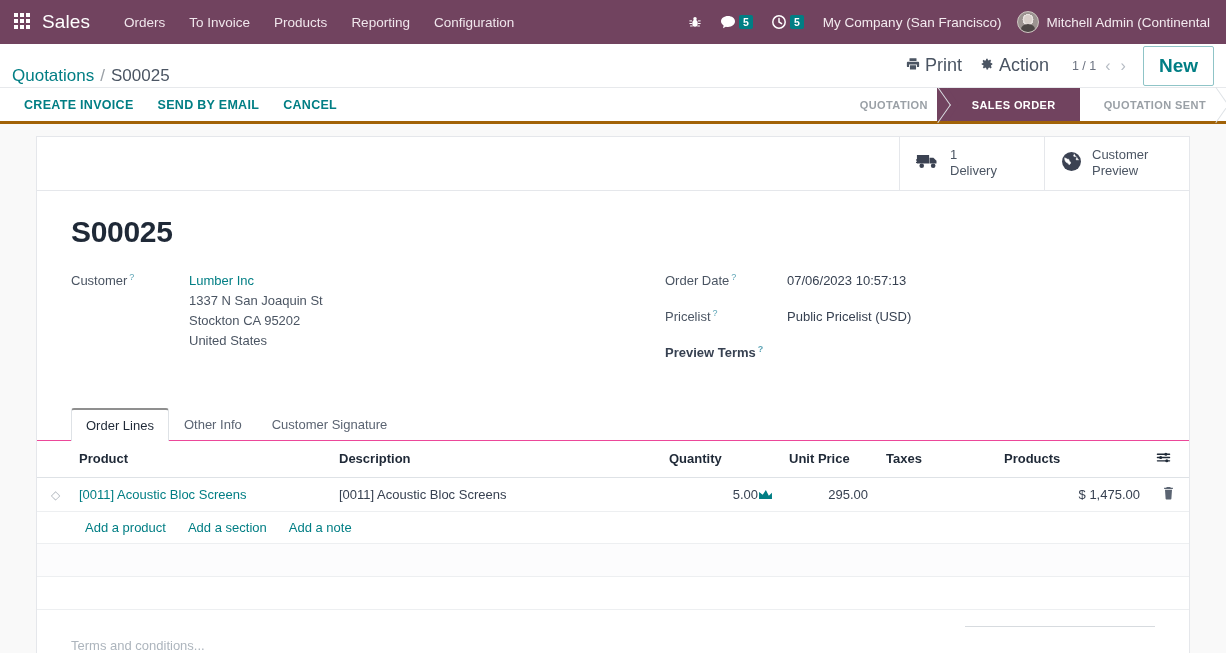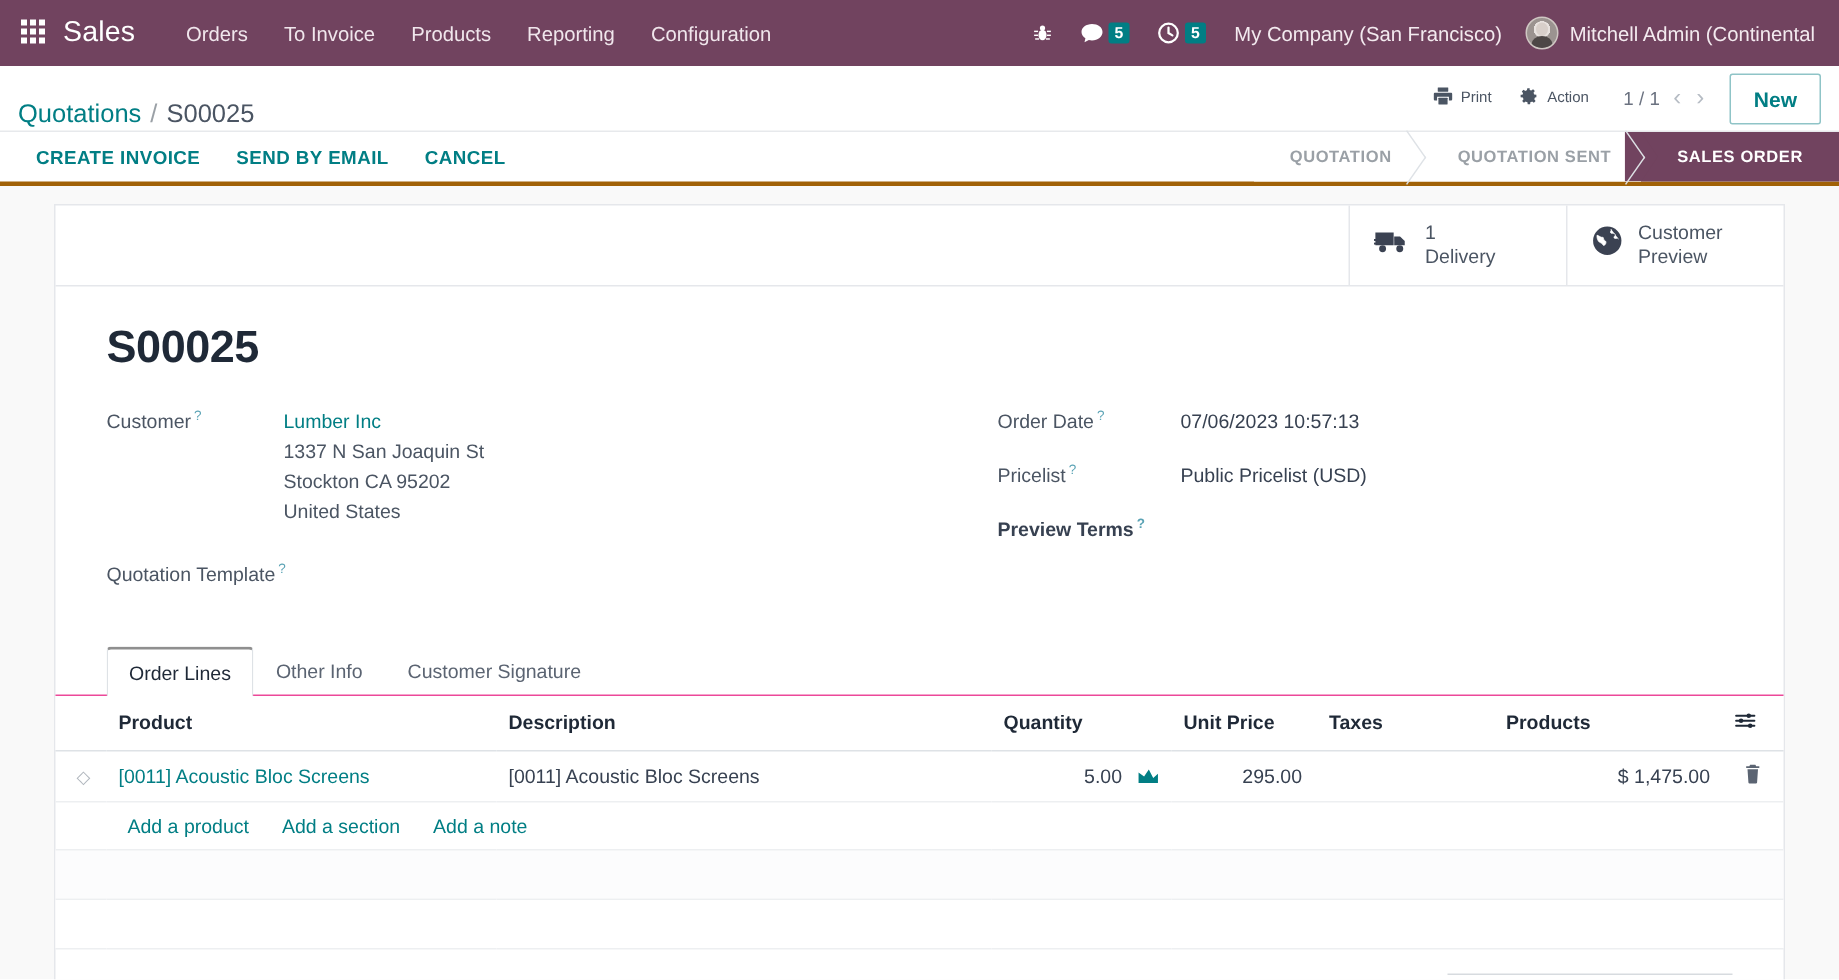--- a/index.html
+++ b/index.html
@@ -76,30 +76,30 @@
     display: flex; align-items: center;
     padding: 0 12px 0 12px;
     height: 44px;
   }
   .breadcrumb { display: flex; align-items: baseline; font-size: 17px; margin-top: 20px; }
   .bc-link { color: #017e84; cursor: pointer; }
   .bc-sep { color: #9aa0a6; margin: 0 6px; }
   .bc-current { color: #4b5563; }
   .cp-right { margin-left: auto; display: flex; align-items: center; gap: 0; }
   .cp-btn {
-    font-size: 10px; color: #4b5563; padding: 6px 9px; cursor: pointer;
+    font-size: 18px; color: #4b5563; padding: 6px 9px; cursor: pointer;
     display: flex; align-items: center; gap: 5px; white-space: nowrap;
   }
   .pager { font-size: 12.5px; color: #6b7280; margin: 0 4px 0 14px; white-space: nowrap; }
   .pager-arrow {
     color: #b6bcc4; font-size: 16px; padding: 2px 5px; cursor: pointer; line-height: 1;
   }
   .btn-new {
     border: 1px solid #8fc4c7; color: #017e84; background: #fff;
-    font-size: 14px; font-weight: 700; padding: 8px 15px;
+    font-size: 19px; font-weight: 700; padding: 8px 15px;
     margin-left: 12px; cursor: pointer; border-radius: 2px;
   }
 
   
   .statusbar-row {
     height: 36px; background: #ffffff;
     border-bottom: 3px solid #a16207;
     display: flex; align-items: stretch;
     padding-left: 12px;
   }
@@ -196,21 +196,21 @@
   }
   table.lines td {
     padding: 8px; border-bottom: 1px solid #edeff1; color: #374151;
     vertical-align: middle;
   }
   .th-handle, .td-handle { width: 34px; padding-left: 14px !important; padding-right: 0 !important;}
   .th-num, .td-num { text-align: right; }
   .th-opt { width: 34px; text-align: right; padding-right: 14px !important; }
   .handle { color: #b0b6bd; cursor: grab; font-size: 12px; user-select: none; }
   .prod-link { color: #017e84; cursor: pointer; }
-  .qty-cell { display: flex; align-items: center; justify-content: flex-end; gap: 10px; }
+  .qty-cell { display: flex; align-items: center; justify-content: flex-end; }
   .chart-ico { cursor: pointer; display: inline-flex; }
   .trash-ico { color: #6b7280; cursor: pointer; padding-left: 6px; }
   .opt-ico { cursor: pointer; color: #1f2937; }
   .row-add td { padding: 9px 8px; border-bottom: 1px solid #edeff1; }
   .add-links { display: flex; gap: 22px; padding-left: 6px; }
   .add-link { color: #017e84; font-size: 13px; cursor: pointer; }
   .empty-row td { height: 33px; border-bottom: 1px solid #edeff1; background: #fcfcfd;}
   .empty-row.second td { background: #ffffff; }
 
   
@@ -317,22 +317,22 @@
 </div>
 
 <div class="statusbar-row">
   <div class="sb-buttons">
     <div class="sb-btn">CREATE INVOICE</div>
     <div class="sb-btn">SEND BY EMAIL</div>
     <div class="sb-btn">CANCEL</div>
   </div>
   <div class="statusbar">
     <div class="status-pill">QUOTATION</div>
+    <div class="status-pill active">SALES ORDER</div>
     <div class="status-pill">QUOTATION SENT</div>
-    <div class="status-pill active">SALES ORDER</div>
   </div>
 </div>
 
 <div class="sheet-bg">
   <div class="sheet">
 
     <div class="smart-row">
       <div class="smart-btn">
         <span>
           <svg width="24" height="20" viewBox="0 0 26 20" fill="#3b4252">
@@ -374,26 +374,20 @@
               <span>Customer</span><span class="tip">?</span>
             </div>
             <div class="field-value">
               <a>Lumber Inc</a>
               <div class="addr-line">1337 N San Joaquin St</div>
               <div class="addr-line">Stockton CA 95202</div>
               <div class="addr-line">United States</div>
             </div>
           </div>
 
-          <div class="field-row" style="margin-top:22px;">
-            <div class="field-label" style="width:auto;flex:0 0 auto;">
-              <span>Quotation Template</span><span class="tip">?</span>
-            </div>
-            <div class="field-value"></div>
-          </div>
 
         </div>
 
         <div class="col-right">
           <div class="field-row">
             <div class="field-label">
               <span>Order Date</span><span class="tip">?</span>
             </div>
             <div class="field-value">07/06/2023 10:57:13</div>
           </div>

